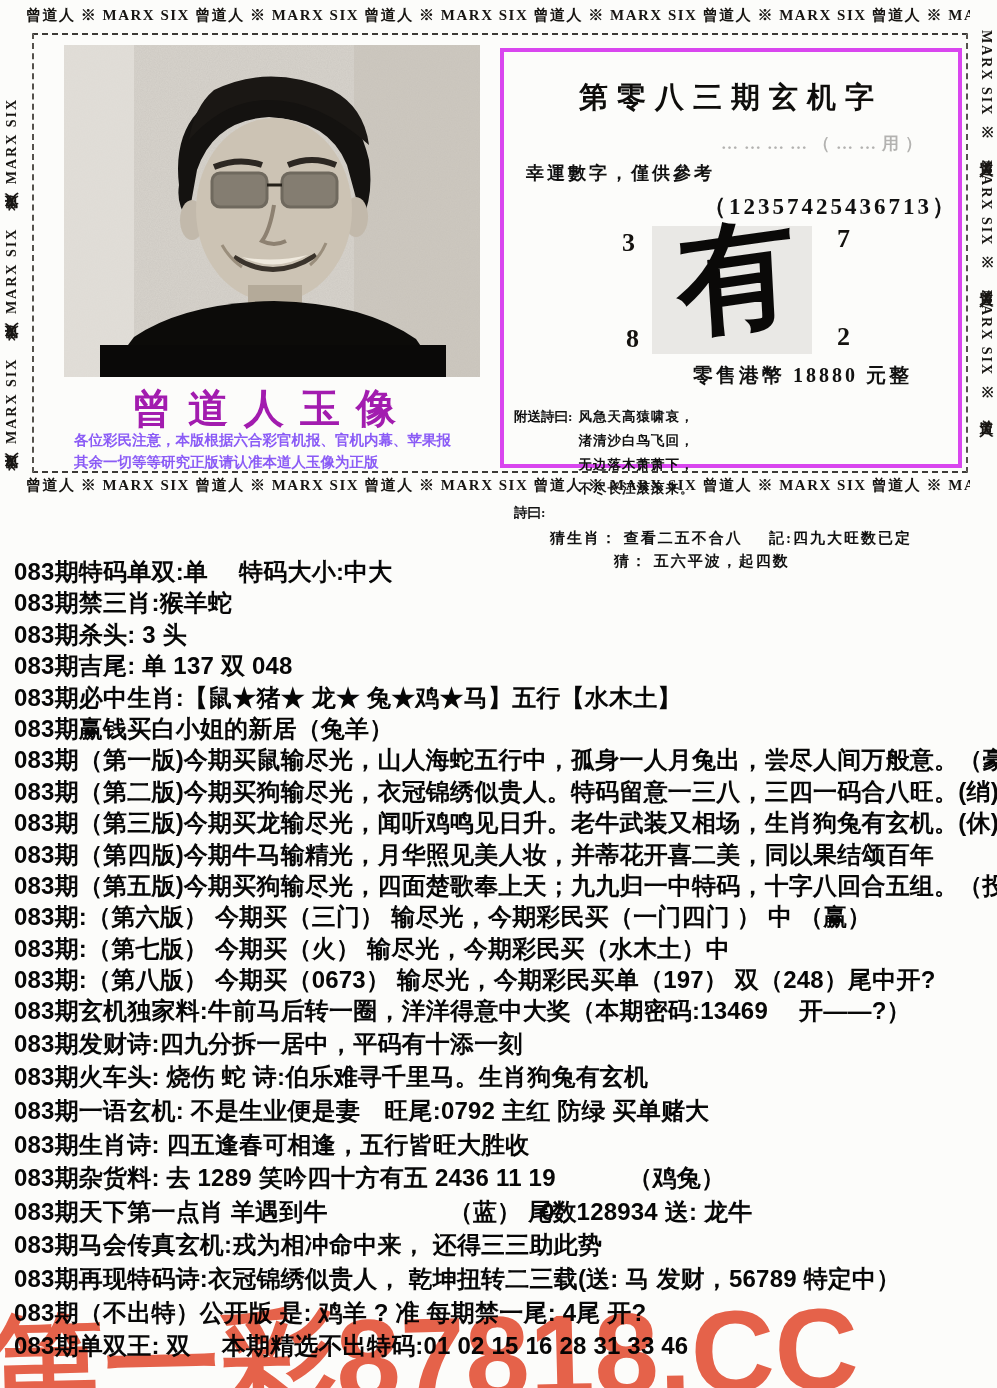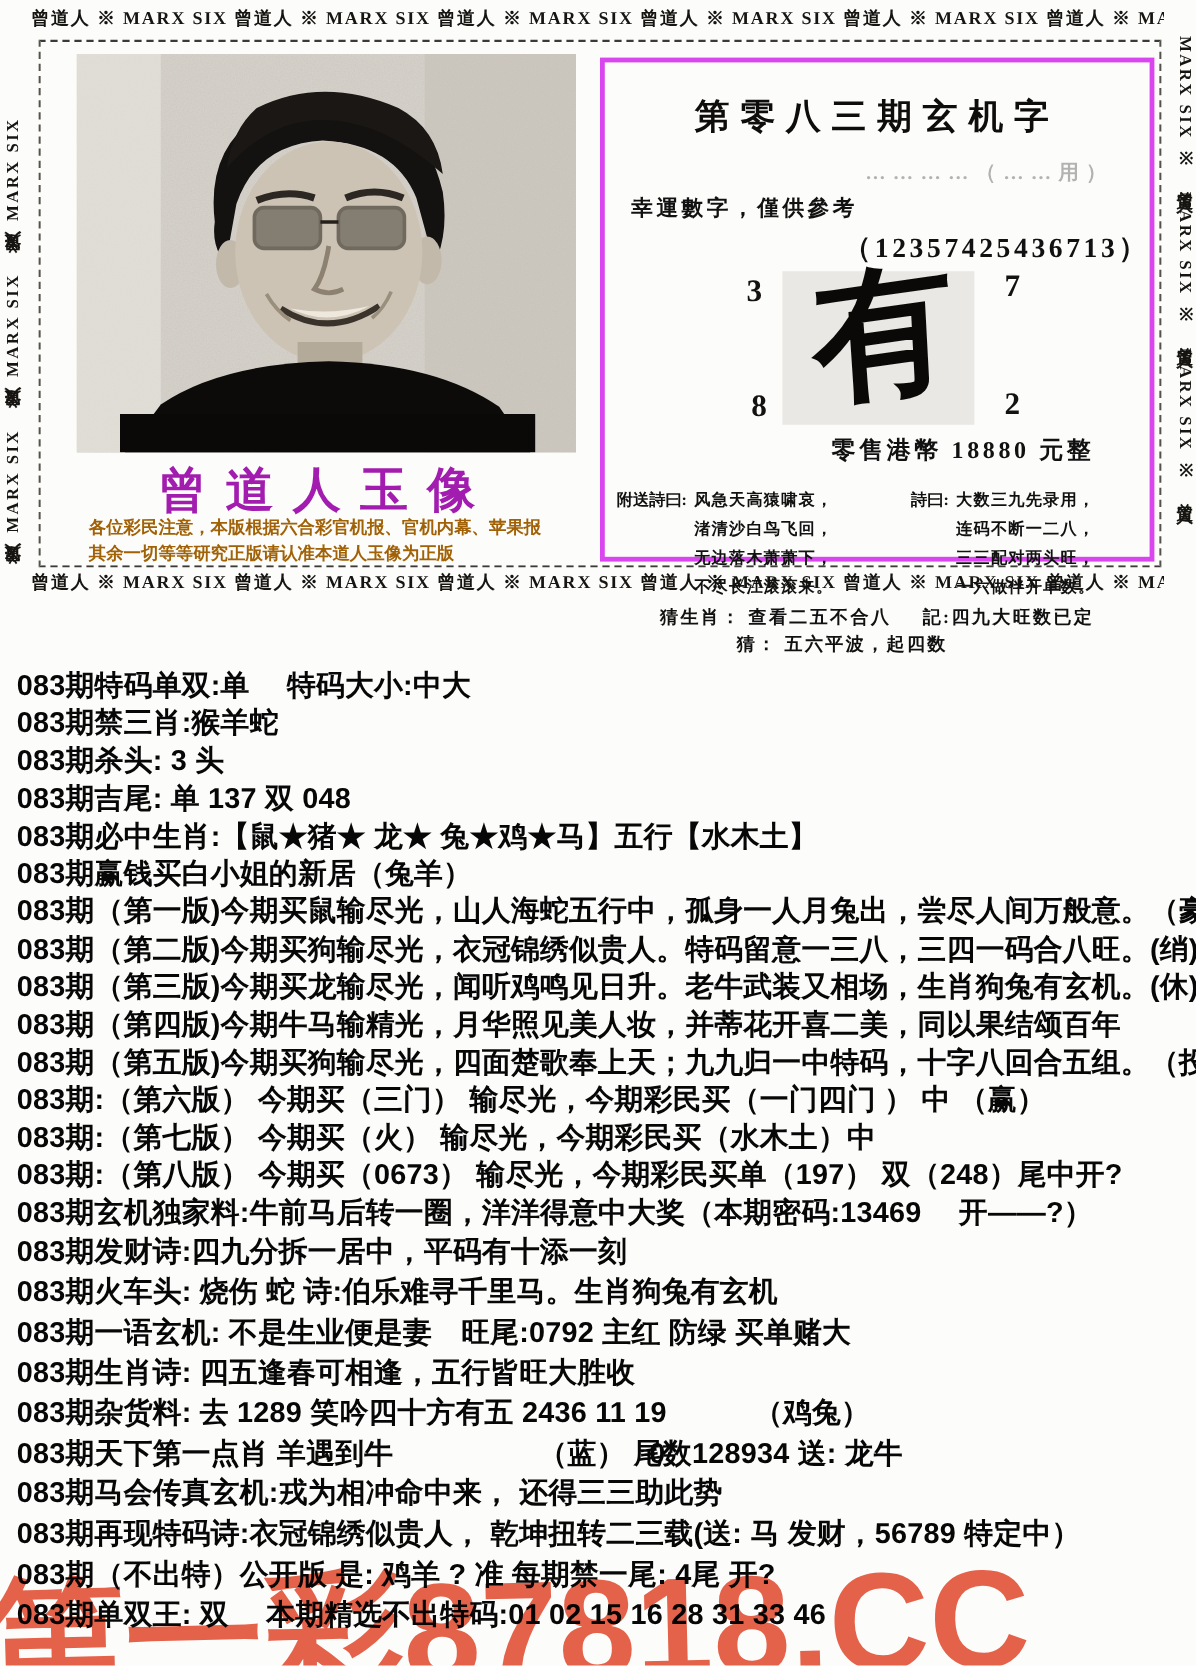--- a/index.html
+++ b/index.html
@@ -19,21 +19,21 @@
   .frame{position:absolute;left:32px;top:33px;width:932px;height:436px;
          border-top:2px dashed #3c3a36;border-bottom:2px dashed #3c3a36;
          border-left:2px dashed #55524c;border-right:2px dashed #55524c;}
 
   
   .photo{position:absolute;left:30px;top:10px;width:416px;height:332px;background:#d9d5cf;}
   .photo svg{display:block;}
   .caption{position:absolute;left:30px;top:346px;width:416px;text-align:center;
            font:700 40px "Liberation Serif", serif;letter-spacing:16px;color:#a21caf;}
   .photo-notes{position:absolute;left:40px;top:394px;width:430px;
-               font:700 14.5px "Liberation Serif", serif;line-height:22px;color:#a16207;}
+               font:700 14.5px "Liberation Serif", serif;line-height:22px;color:#8b5cf6;}
 
   
   .mbox{position:absolute;left:466px;top:13px;width:454px;height:412px;
         border:4px solid #d946ef;padding:0;}
   .mbox-title{margin-top:26px;text-align:center;font:700 29px "Liberation Serif", serif;
               letter-spacing:9px;color:#0e0d0b;}
   .faded-line{margin:14px 30px 0 40px;font:700 17px "Liberation Serif", serif;
               color:#1b1a18;opacity:.32;letter-spacing:6px;text-align:right;}
   .lucky-label{margin:6px 0 0 22px;font:700 18px "Liberation Serif", serif;letter-spacing:3px;}
   .lucky-numbers{margin-top:6px;text-align:right;font:700 23px "Liberation Serif", serif;
@@ -41,21 +41,21 @@
   .char-zone{position:relative;height:128px;margin-top:4px;}
   .char-bg{position:absolute;left:148px;top:0;width:160px;height:128px;background:#e9e8e5;}
   .big-char{position:absolute;left:152px;top:-18px;width:160px;text-align:center;
             font:700 118px "Liberation Serif", serif;color:#0a0908;
             transform:rotate(-8deg) skewX(-5deg);line-height:1.2;}
   .corner-num{position:absolute;font:700 26px "Liberation Serif", serif;color:#14120f;}
   .cn-tl{left:118px;top:2px;} .cn-tr{right:108px;top:-2px;}
   .cn-bl{left:122px;bottom:0px;} .cn-br{right:108px;bottom:2px;}
   .price-line{margin-top:8px;text-align:right;padding-right:46px;
               font:700 20px "Liberation Serif", serif;letter-spacing:3px;margin-left:11px;}
-  .poems{display:flex;margin:16px 6px 0 10px;font:700 13.5px "Liberation Serif", serif;}
+  .poems{display:flex;margin:16px 6px 0 10px;font:700 13.5px "Liberation Serif", serif;flex-direction:column;}
   .poem-col{display:flex;}
   .poem-col-left{width:56%;}
   .poem-label{white-space:nowrap;margin-right:6px;line-height:24px;}
   .poem-lines div{line-height:24px;letter-spacing:1px;}
   .guess-row{display:flex;margin:4px 10px 0 46px;font:700 15px "Liberation Serif", serif;}
   .guess-row .g-left{width:55%;letter-spacing:2px;}
   .guess-row .g-right{letter-spacing:2px;}
   .guess-line2{margin:4px 0 0 110px;font:700 15px "Liberation Serif", serif;letter-spacing:2px;}
 
   
@@ -153,26 +153,20 @@
         <div class="poem-label">附送詩曰:</div>
         <div class="poem-lines">
           <div>风急天高猿啸哀，</div>
           <div>渚清沙白鸟飞回，</div>
           <div>无边落木萧萧下，</div>
           <div>不尽长江滚滚来。</div>
         </div>
       </div>
       <div class="poem-col">
         <div class="poem-label">詩曰:</div>
-        <div class="poem-lines">
-          <div>大数三九先录用，</div>
-          <div>连码不断一二八，</div>
-          <div>三三配对两头旺，</div>
-          <div>一六做伴开单数。</div>
-        </div>
       </div>
     </div>
 
     <div class="guess-row">
       <div class="g-left">猜生肖： 查看二五不合八</div>
       <div class="g-right">記:四九大旺数已定</div>
     </div>
     <div class="guess-line2">猜： 五六平波，起四数</div>
   </div>
 </div>

